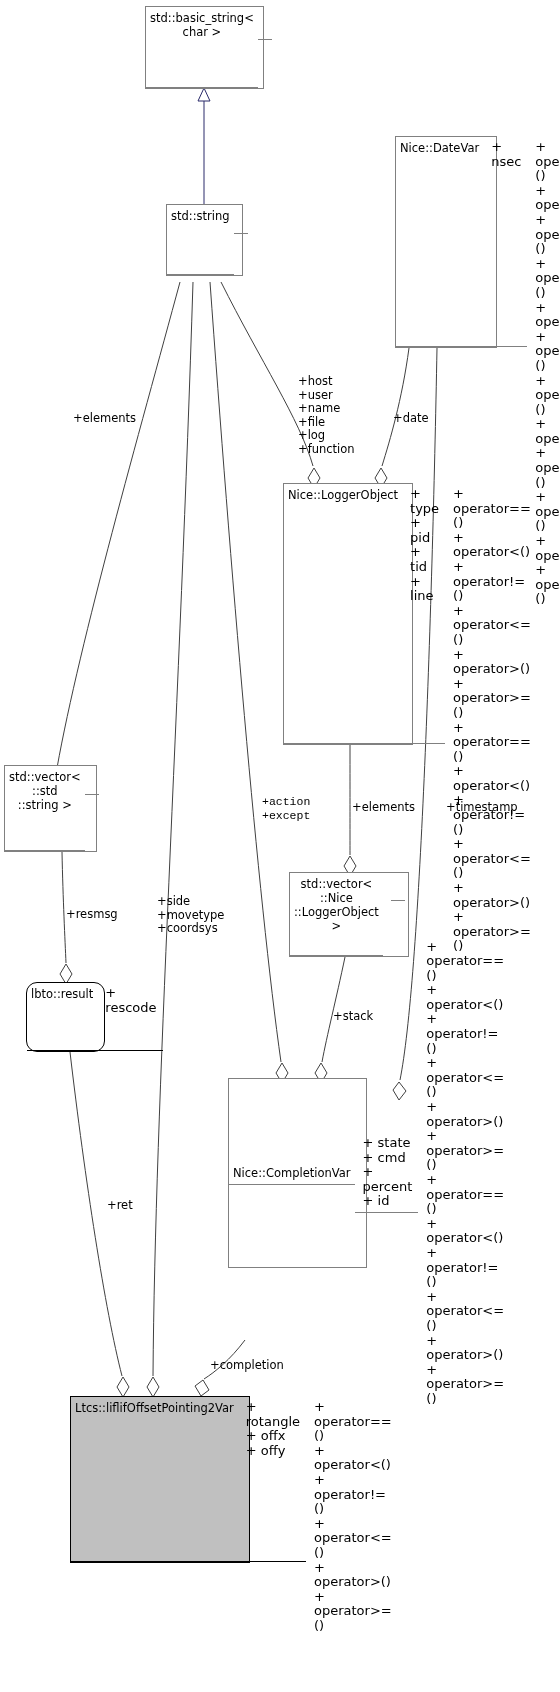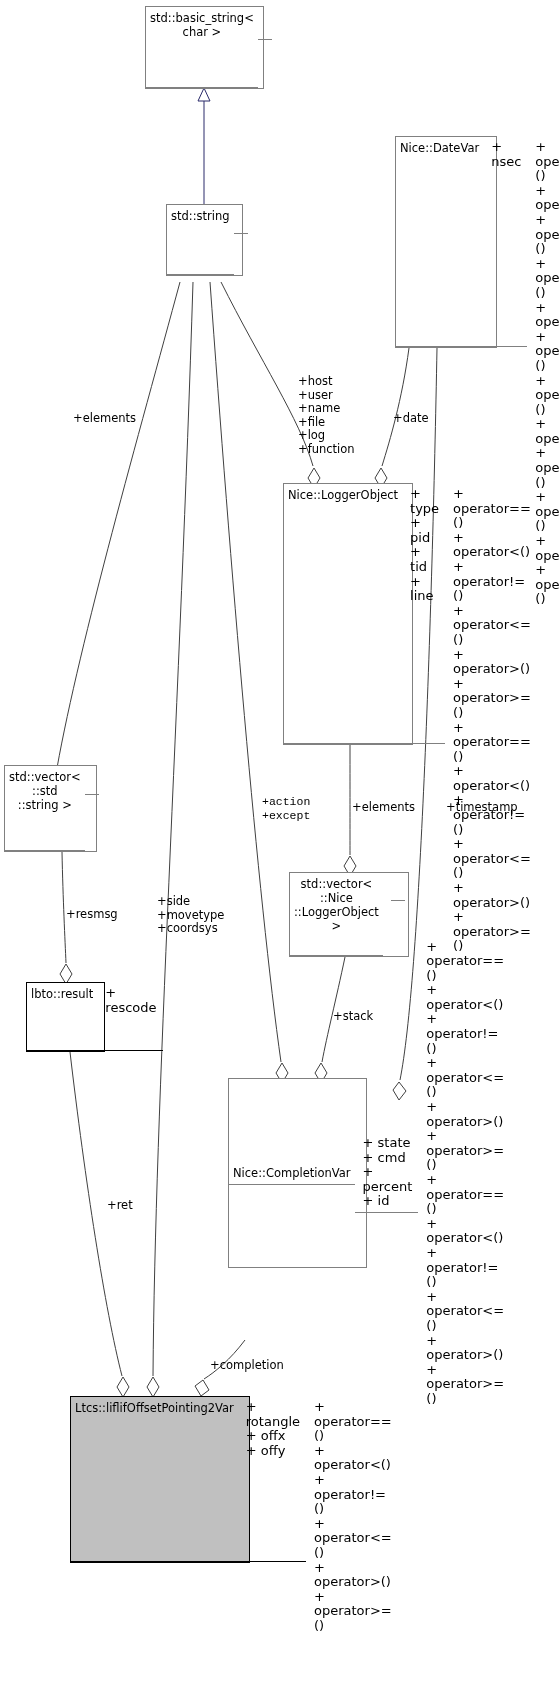--- a/index.html
+++ b/index.html
@@ -180,21 +180,21 @@
     <div class="uml-ops empty"></div>
   </div>
 
   <div class="uml-class" style="left:289px;top:872px;width:120px;height:85px;gap:8px;">
     <div class="uml-title">std::vector&lt; ::Nice
 ::LoggerObject &gt;</div>
     <div class="uml-attrs empty" style="height:21px;"></div>
     <div class="uml-ops empty"></div>
   </div>
 
-  <div class="uml-class" style="left:26px;top:982px;width:79px;height:70px;border-color:#000000;">
+  <div class="uml-class" style="left:26px;top:982px;width:79px;height:70px;border-color:#000000;border-radius:11px;">
     <div class="uml-title" style="border-bottom-color:#000000;">lbto::result</div>
     <div class="uml-attrs" style="border-bottom-color:#000000;">+ rescode</div>
     <div class="uml-ops empty"></div>
   </div>
 
   <div class="uml-class" style="left:228px;top:1078px;width:139px;height:190px;align-items:center;">
     <div class="uml-title">Nice::CompletionVar</div>
     <div class="uml-attrs">+ state
 + cmd
 + percent

